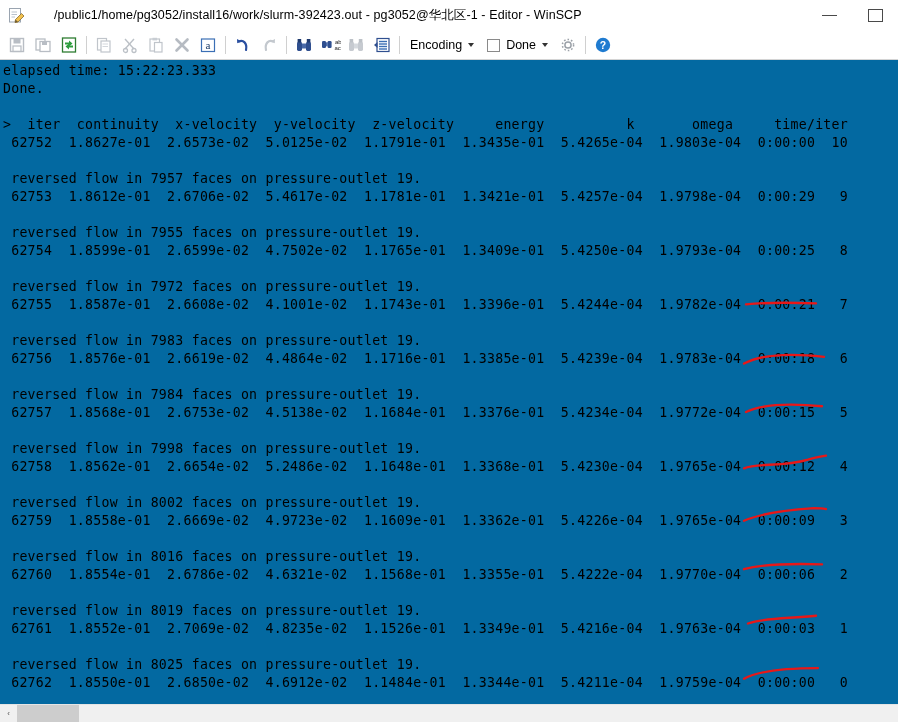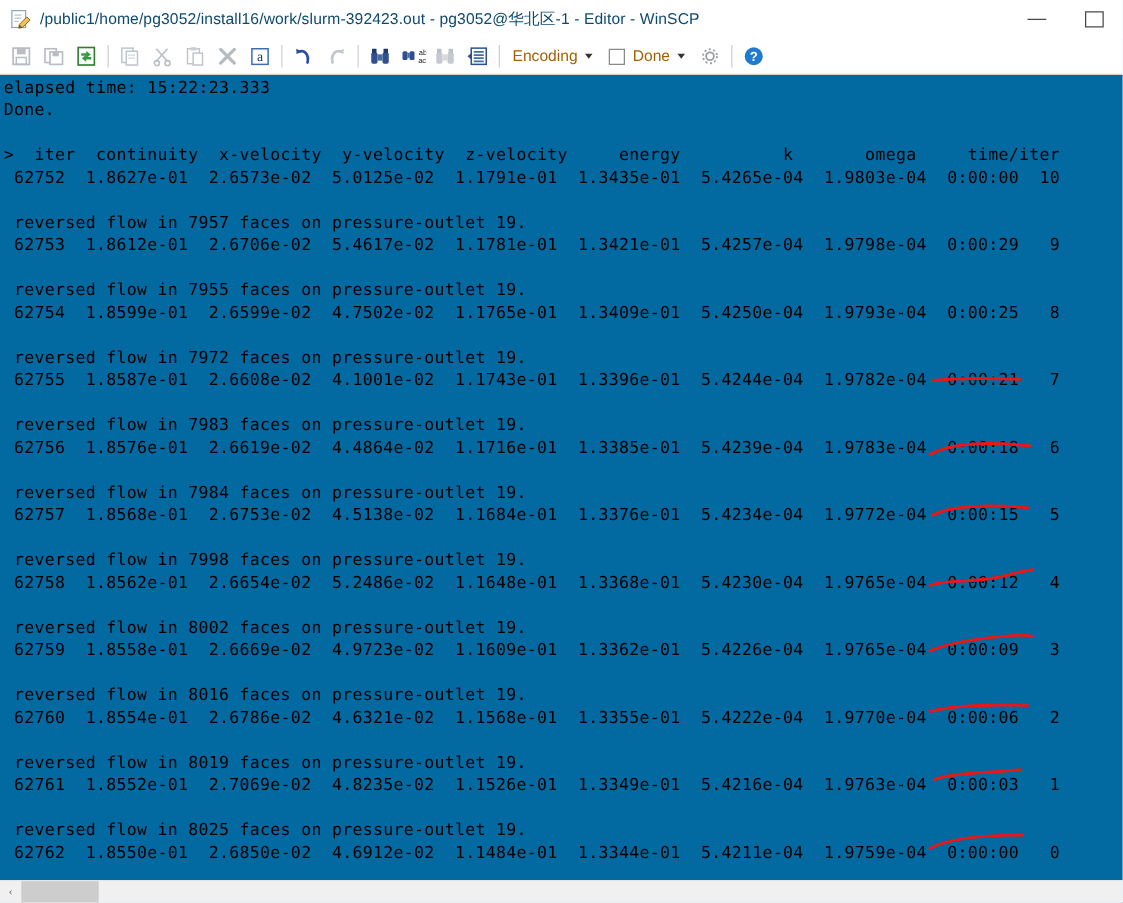--- a/index.html
+++ b/index.html
@@ -39,23 +39,24 @@
   .title-icon {
     width: 17px;
     height: 17px;
     margin-right: 7px;
     flex: 0 0 auto;
     position: relative;
   }
   .title-text {
     font-family: "Liberation Sans", sans-serif;
     font-size: 12.5px;
-    color: #0c4a6e;
+    color: #000000;
     white-space: nowrap;
     letter-spacing: 0.1px;
+    margin-left: 22px;
   }
   .title-buttons {
     position: absolute;
     right: 0;
     top: 0;
     height: 30px;
     display: flex;
     align-items: stretch;
   }
   .title-btn {
@@ -97,21 +98,21 @@
     position: relative;
   }
   .tsep {
     width: 1px;
     height: 18px;
     background: #d0d0d0;
     margin: 0 4px;
   }
   .tlabel {
     font-size: 12.5px;
-    color: #a16207;
+    color: #000000;
     padding: 0 3px 0 6px;
     white-space: nowrap;
   }
   .caret {
     width: 0;
     height: 0;
     border-left: 3.5px solid transparent;
     border-right: 3.5px solid transparent;
     border-top: 4px solid #333;
     margin: 0 7px 0 3px;

